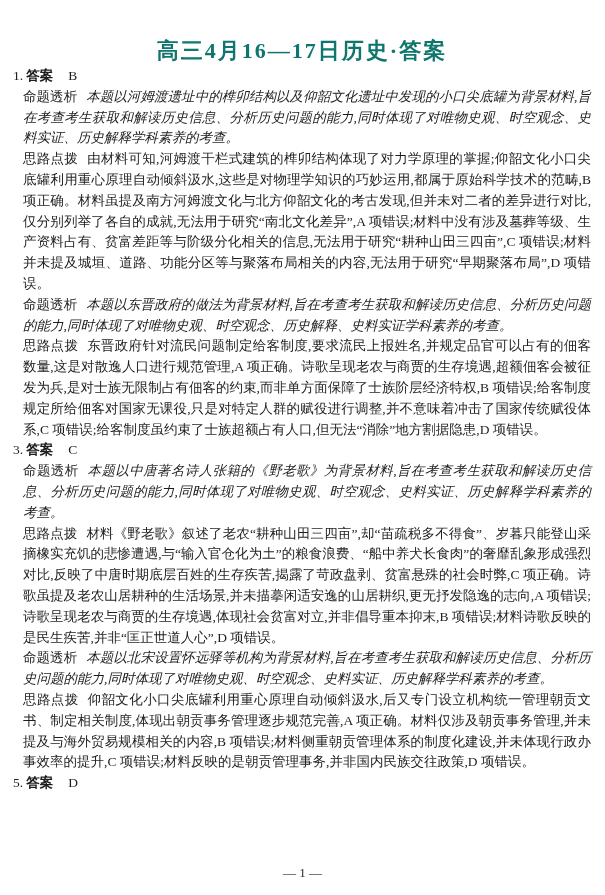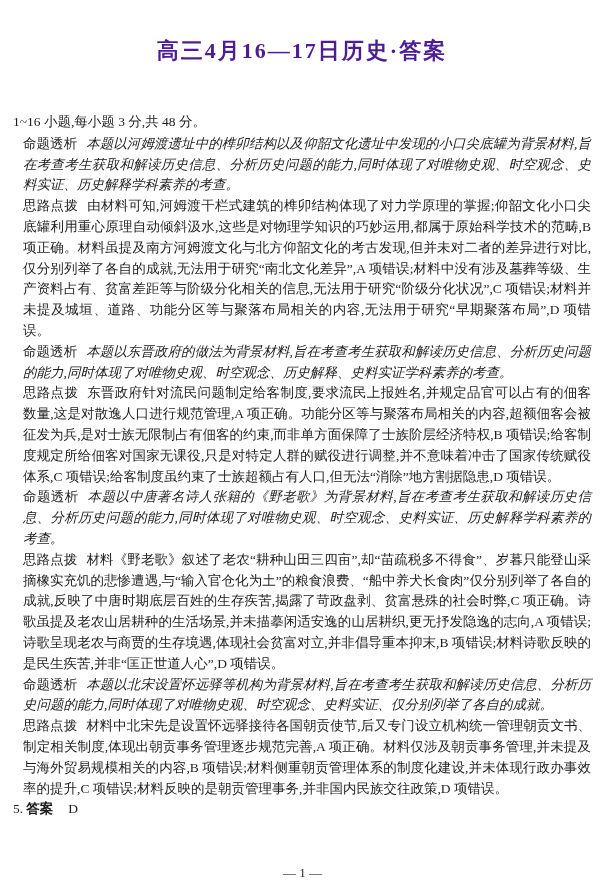--- a/index.html
+++ b/index.html
@@ -10,21 +10,21 @@
   }
   .page{
     position:relative;box-sizing:border-box;
     width:605px;height:895px;
     padding:30px 14px 0 13px;
     background:#ffffff;
   }
   .title{
     margin:6px 0 0 0;
     font-size:22px;font-weight:bold;text-align:center;
-    letter-spacing:2px;color:#4c1d95;
+    letter-spacing:2px;color:#0f766e;
   }
   .intro{
     margin:46px 0 1px 0;
     font-size:13.5px;line-height:20.8px;
   }
   .answer-line{
     margin:0;font-size:13.5px;line-height:20.8px;
   }
   .qnum{margin-right:3px;}
   .bold{font-weight:bold;}
@@ -41,55 +41,60 @@
     text-align:center;font-size:13px;color:#2a2a2a;
   }
 </style>
 </head>
 <body>
 
 <div class="page">
 
   <h1 class="title">高三4月16—17日历史·答案</h1>
 
-  <p class="intro">1~16 小题,每小题 3 分,共 48 分。</p>
 
   <section>
+    <p class="answer-line">
+      <span class="qnum">1.</span><span class="bold">答案</span><span class="letter">B</span>
+    </p>
     <p class="para">
       <span class="label">命题透析</span><span class="kai">本题以河姆渡遗址中的榫卯结构以及仰韶文化遗址中发现的小口尖底罐为背景材料,旨在考查考生获取和解读历史信息、分析历史问题的能力,同时体现了对唯物史观、时空观念、史料实证、历史解释学科素养的考查。</span>
     </p>
     <p class="para">
-      <span class="label">思路点拨</span><span>由材料可知,河姆渡干栏式建筑的榫卯结构体现了对力学原理的掌握;仰韶文化小口尖底罐利用重心原理自动倾斜汲水,这些是对物理学知识的巧妙运用,都属于原始科学技术的范畴,B 项正确。材料虽提及南方河姆渡文化与北方仰韶文化的考古发现,但并未对二者的差异进行对比,仅分别列举了各自的成就,无法用于研究“南北文化差异”,A 项错误;材料中没有涉及墓葬等级、生产资料占有、贫富差距等与阶级分化相关的信息,无法用于研究“阶级分化状况”,C 项错误;材料并未提及城垣、道路、功能分区等与聚落布局相关的内容,无法用于研究“早期聚落布局”,D 项错误。</span>
+      <span class="label">思路点拨</span><span>由材料可知,河姆渡干栏式建筑的榫卯结构体现了对力学原理的掌握;仰韶文化小口尖底罐利用重心原理自动倾斜汲水,这些是对物理学知识的巧妙运用,都属于原始科学技术的范畴,B 项正确。材料虽提及南方河姆渡文化与北方仰韶文化的考古发现,但并未对二者的差异进行对比,仅分别列举了各自的成就,无法用于研究“南北文化差异”,A 项错误;材料中没有涉及墓葬等级、生产资料占有、贫富差距等与阶级分化相关的信息,无法用于研究“耕种山田三四亩”,C 项错误;材料并未提及城垣、道路、功能分区等与聚落布局相关的内容,无法用于研究“早期聚落布局”,D 项错误。</span>
     </p>
   </section>
 
   <section>
     <p class="para">
       <span class="label">命题透析</span><span class="kai">本题以东晋政府的做法为背景材料,旨在考查考生获取和解读历史信息、分析历史问题的能力,同时体现了对唯物史观、时空观念、历史解释、史料实证学科素养的考查。</span>
     </p>
     <p class="para">
-      <span class="label">思路点拨</span><span>东晋政府针对流民问题制定给客制度,要求流民上报姓名,并规定品官可以占有的佃客数量,这是对散逸人口进行规范管理,A 项正确。功能分区等与聚落布局相关的内容,超额佃客会被征发为兵,是对士族无限制占有佃客的约束,而非单方面保障了士族阶层经济特权,B 项错误;给客制度规定所给佃客对国家无课役,只是对特定人群的赋役进行调整,并不意味着冲击了国家传统赋役体系,C 项错误;给客制度虽约束了士族超额占有人口,但无法“消除”地方割据隐患,D 项错误。</span>
+      <span class="label">思路点拨</span><span>东晋政府针对流民问题制定给客制度,要求流民上报姓名,并规定品官可以占有的佃客数量,这是对散逸人口进行规范管理,A 项正确。诗歌呈现老农与商贾的生存境遇,超额佃客会被征发为兵,是对士族无限制占有佃客的约束,而非单方面保障了士族阶层经济特权,B 项错误;给客制度规定所给佃客对国家无课役,只是对特定人群的赋役进行调整,并不意味着冲击了国家传统赋役体系,C 项错误;给客制度虽约束了士族超额占有人口,但无法“消除”地方割据隐患,D 项错误。</span>
+    </p>
+  </section>
+
+  <section>
+    <p class="answer-line">
+      <span class="qnum">3.</span><span class="bold">答案</span><span class="letter">C</span>
+    </p>
+    <p class="para">
+      <span class="label">命题透析</span><span class="kai">本题以中唐著名诗人张籍的《野老歌》为背景材料,旨在考查考生获取和解读历史信息、分析历史问题的能力,同时体现了对唯物史观、时空观念、史料实证、历史解释学科素养的考查。</span>
+    </p>
+    <p class="para">
+      <span class="label">思路点拨</span><span>材料《野老歌》叙述了老农“耕种山田三四亩”,却“苗疏税多不得食”、岁暮只能登山采摘橡实充饥的悲惨遭遇,与“输入官仓化为土”的粮食浪费、“船中养犬长食肉”的奢靡乱象形成强烈对比,反映了中唐时期底层百姓的生存疾苦,揭露了苛政盘剥、贫富悬殊的社会时弊,C 项正确。诗歌虽提及老农山居耕种的生活场景,并未描摹闲适安逸的山居耕织,更无抒发隐逸的志向,A 项错误;诗歌呈现老农与商贾的生存境遇,体现社会贫富对立,并非倡导重本抑末,B 项错误;材料诗歌反映的是民生疾苦,并非“匡正世道人心”,D 项错误。</span>
     </p>
   </section>
 
   <section>
     <p class="para">
-      <span class="label">命题透析</span><span class="kai">本题以中唐著名诗人张籍的《野老歌》为背景材料,旨在考查考生获取和解读历史信息、分析历史问题的能力,同时体现了对唯物史观、时空观念、史料实证、历史解释学科素养的考查。</span>
+      <span class="label">命题透析</span><span class="kai">本题以北宋设置怀远驿等机构为背景材料,旨在考查考生获取和解读历史信息、分析历史问题的能力,同时体现了对唯物史观、时空观念、史料实证、历史解释学科素养的考查。</span>
     </p>
     <p class="para">
-      <span class="label">思路点拨</span><span>材料《野老歌》叙述了老农“耕种山田三四亩”,却“苗疏税多不得食”、岁暮只能登山采摘橡实充饥的悲惨遭遇,与“输入官仓化为土”的粮食浪费、“船中养犬长食肉”仅分别列举了各自的成就,反映了中唐时期底层百姓的生存疾苦,揭露了苛政盘剥、贫富悬殊的社会时弊,C 项正确。诗歌虽提及老农山居耕种的生活场景,并未描摹闲适安逸的山居耕织,更无抒发隐逸的志向,A 项错误;诗歌呈现老农与商贾的生存境遇,体现社会贫富对立,并非倡导重本抑末,B 项错误;材料诗歌反映的是民生疾苦,并非“匡正世道人心”,D 项错误。</span>
-    </p>
-  </section>
-
-  <section>
-    <p class="para">
-      <span class="label">命题透析</span><span class="kai">本题以北宋设置怀远驿等机构为背景材料,旨在考查考生获取和解读历史信息、分析历史问题的能力,同时体现了对唯物史观、时空观念、史料实证、仅分别列举了各自的成就。</span>
-    </p>
-    <p class="para">
-      <span class="label">思路点拨</span><span>材料中北宋先是设置怀远驿接待各国朝贡使节,后又专门设立机构统一管理朝贡文书、制定相关制度,体现出朝贡事务管理逐步规范完善,A 项正确。材料仅涉及朝贡事务管理,并未提及与海外贸易规模相关的内容,B 项错误;材料侧重朝贡管理体系的制度化建设,并未体现行政办事效率的提升,C 项错误;材料反映的是朝贡管理事务,并非国内民族交往政策,D 项错误。</span>
+      <span class="label">思路点拨</span><span>仰韶文化小口尖底罐利用重心原理自动倾斜汲水,后又专门设立机构统一管理朝贡文书、制定相关制度,体现出朝贡事务管理逐步规范完善,A 项正确。材料仅涉及朝贡事务管理,并未提及与海外贸易规模相关的内容,B 项错误;材料侧重朝贡管理体系的制度化建设,并未体现行政办事效率的提升,C 项错误;材料反映的是朝贡管理事务,并非国内民族交往政策,D 项错误。</span>
     </p>
   </section>
 
   <section>
     <p class="answer-line">
       <span class="qnum">5.</span><span class="bold">答案</span><span class="letter">D</span>
     </p>
 
   </section>
 

